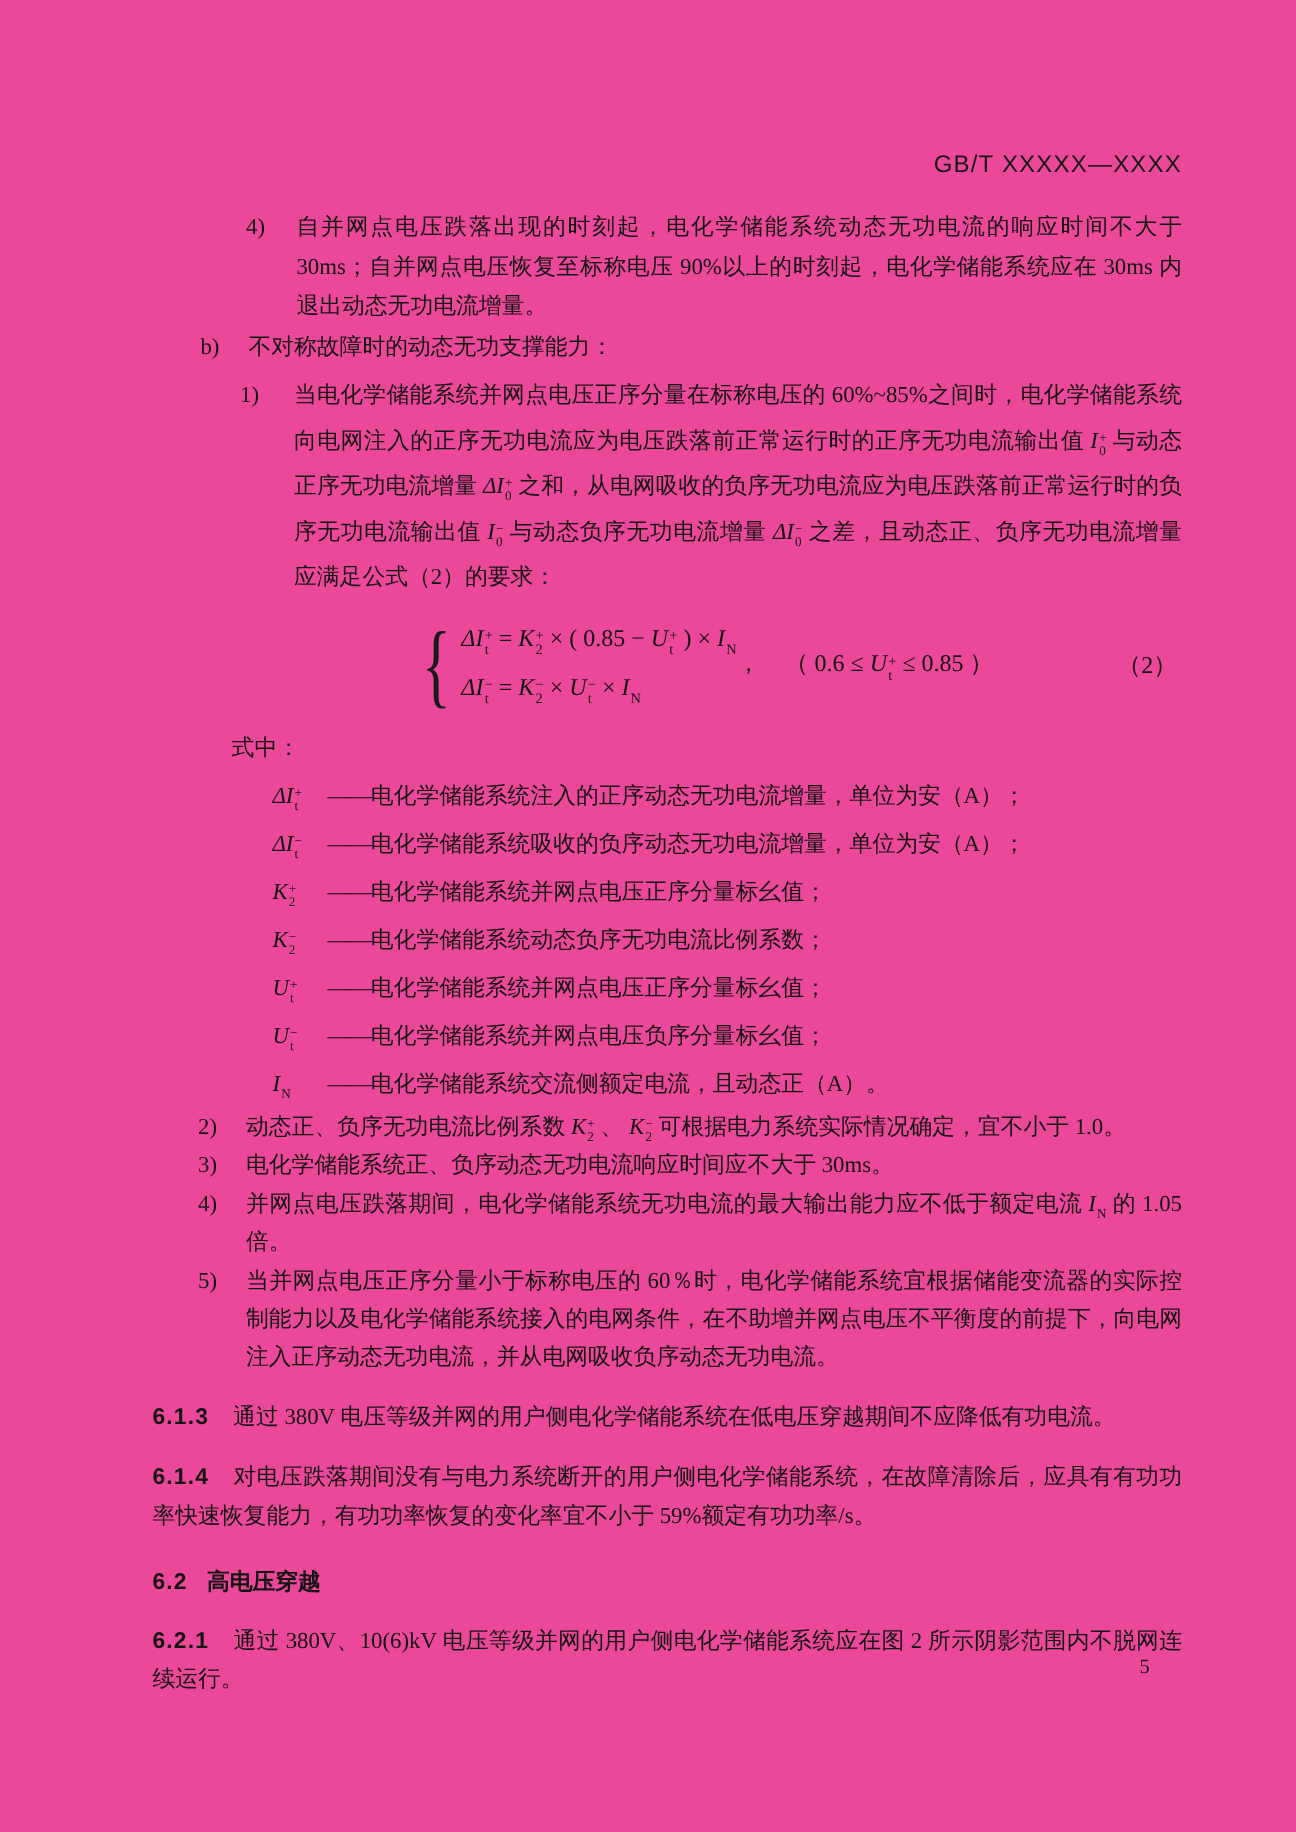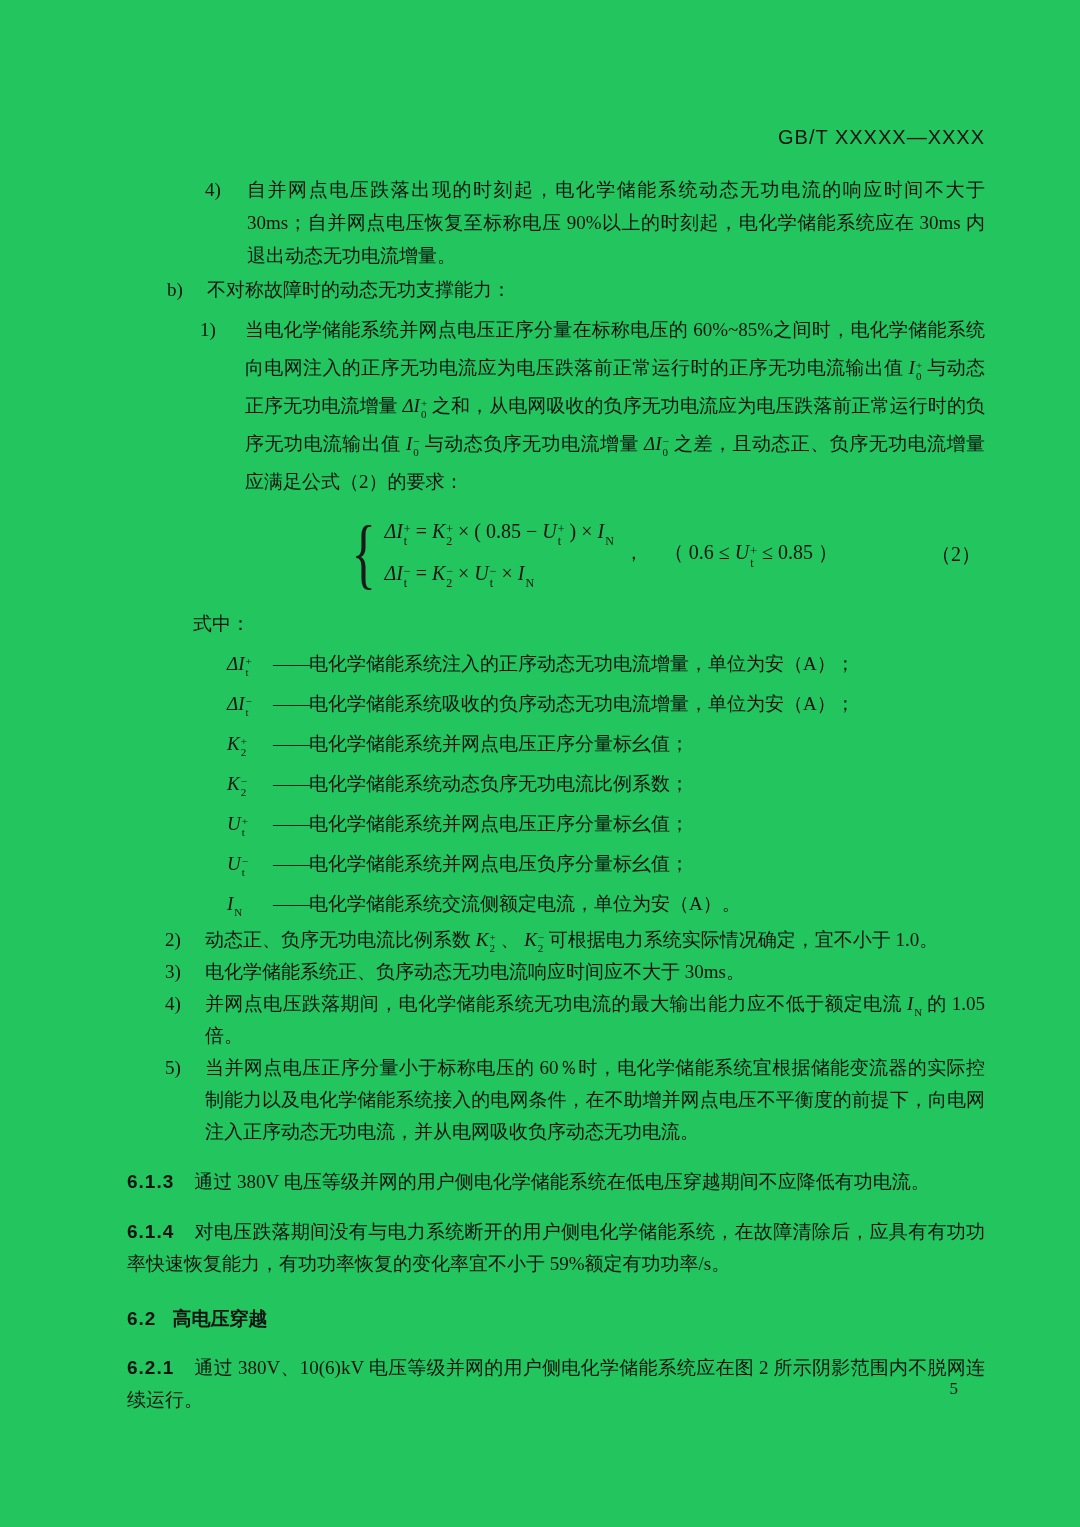--- a/index.html
+++ b/index.html
@@ -1,20 +1,20 @@
 <!DOCTYPE html>
 <html lang="zh"><head>
 <meta charset="utf-8">
 <style>
   html,body{margin:0;padding:0;background:#ffffff;}
   .page{
     position:relative;
     width:1080px;height:1527px;
     margin:0 auto;
-    background:#22c55e;
+    background:#ec4899;
     box-sizing:border-box;
     padding:126px 95px 0 127px;
     font-family:"Liberation Serif","DejaVu Serif",serif;
     font-size:19px;
     color:#141414;
     overflow:hidden;
   }
   
   .doc-header{
     text-align:right;
@@ -58,21 +58,21 @@
     font-size:20px;
   }
   .brace{
     font-size:78px;font-weight:400;line-height:1;
     transform:scaleX(0.65);
     flex:0 0 auto;margin-right:2px;color:#1a1a1a;
     font-family:"Liberation Serif","DejaVu Serif",serif;
   }
   .eq-col{display:flex;flex-direction:column;gap:14px;}
   .eq-line{white-space:nowrap;line-height:1.2;}
-  .eq-cond{margin-left:10px;white-space:nowrap;}
+  .eq-cond{white-space:nowrap;}
   .eq-num{margin-left:auto;margin-right:4px;}
   .formula-row .mstack{font-size:12px;vertical-align:-0.6em;}
   .formula-row .msup,.formula-row .msub{height:12px;}
   
   .where-label{margin:0 0 14px 66px;line-height:26px;}
   .def-row{display:flex;align-items:baseline;margin:0 0 13px 100px;line-height:26px;}
   .def-sym{flex:0 0 auto;min-width:46px;}
   .def-dash{flex:0 0 auto;letter-spacing:-1px;}
   .def-desc{flex:1 1 auto;font-family:Liberation Serif, serif;}
   
@@ -160,21 +160,21 @@
     <span class="def-desc">电化学储能系统并网点电压正序分量标幺值；</span>
   </div>
   <div class="def-row">
     <span class="def-sym"><span class="math"><span class="mbase">U</span><span class="mstack"><span class="msup">−</span><span class="msub">t</span></span></span></span>
     <span class="def-dash">——</span>
     <span class="def-desc">电化学储能系统并网点电压负序分量标幺值；</span>
   </div>
   <div class="def-row mb6">
     <span class="def-sym"><span class="math"><span class="mbase">I</span><span class="mstack"><span class="msup"></span><span class="msub">N</span></span></span></span>
     <span class="def-dash">——</span>
-    <span class="def-desc">电化学储能系统交流侧额定电流，单位为安（A）。</span>
+    <span class="def-desc">电化学储能系统交流侧额定电流，且动态正（A）。</span>
   </div>
 
   <div class="li ind-25 lh32">
     <span class="li-num">2)</span>
     <span class="li-text jtext">动态正、负序无功电流比例系数 <span class="math"><span class="mbase">K</span><span class="mstack"><span class="msup">+</span><span class="msub">2</span></span></span> 、 <span class="math"><span class="mbase">K</span><span class="mstack"><span class="msup">−</span><span class="msub">2</span></span></span> 可根据电力系统实际情况确定，宜不小于 1.0。</span>
   </div>
   <div class="li ind-25 lh32">
     <span class="li-num">3)</span>
     <span class="li-text jtext">电化学储能系统正、负序动态无功电流响应时间应不大于 30ms。</span>
   </div>

